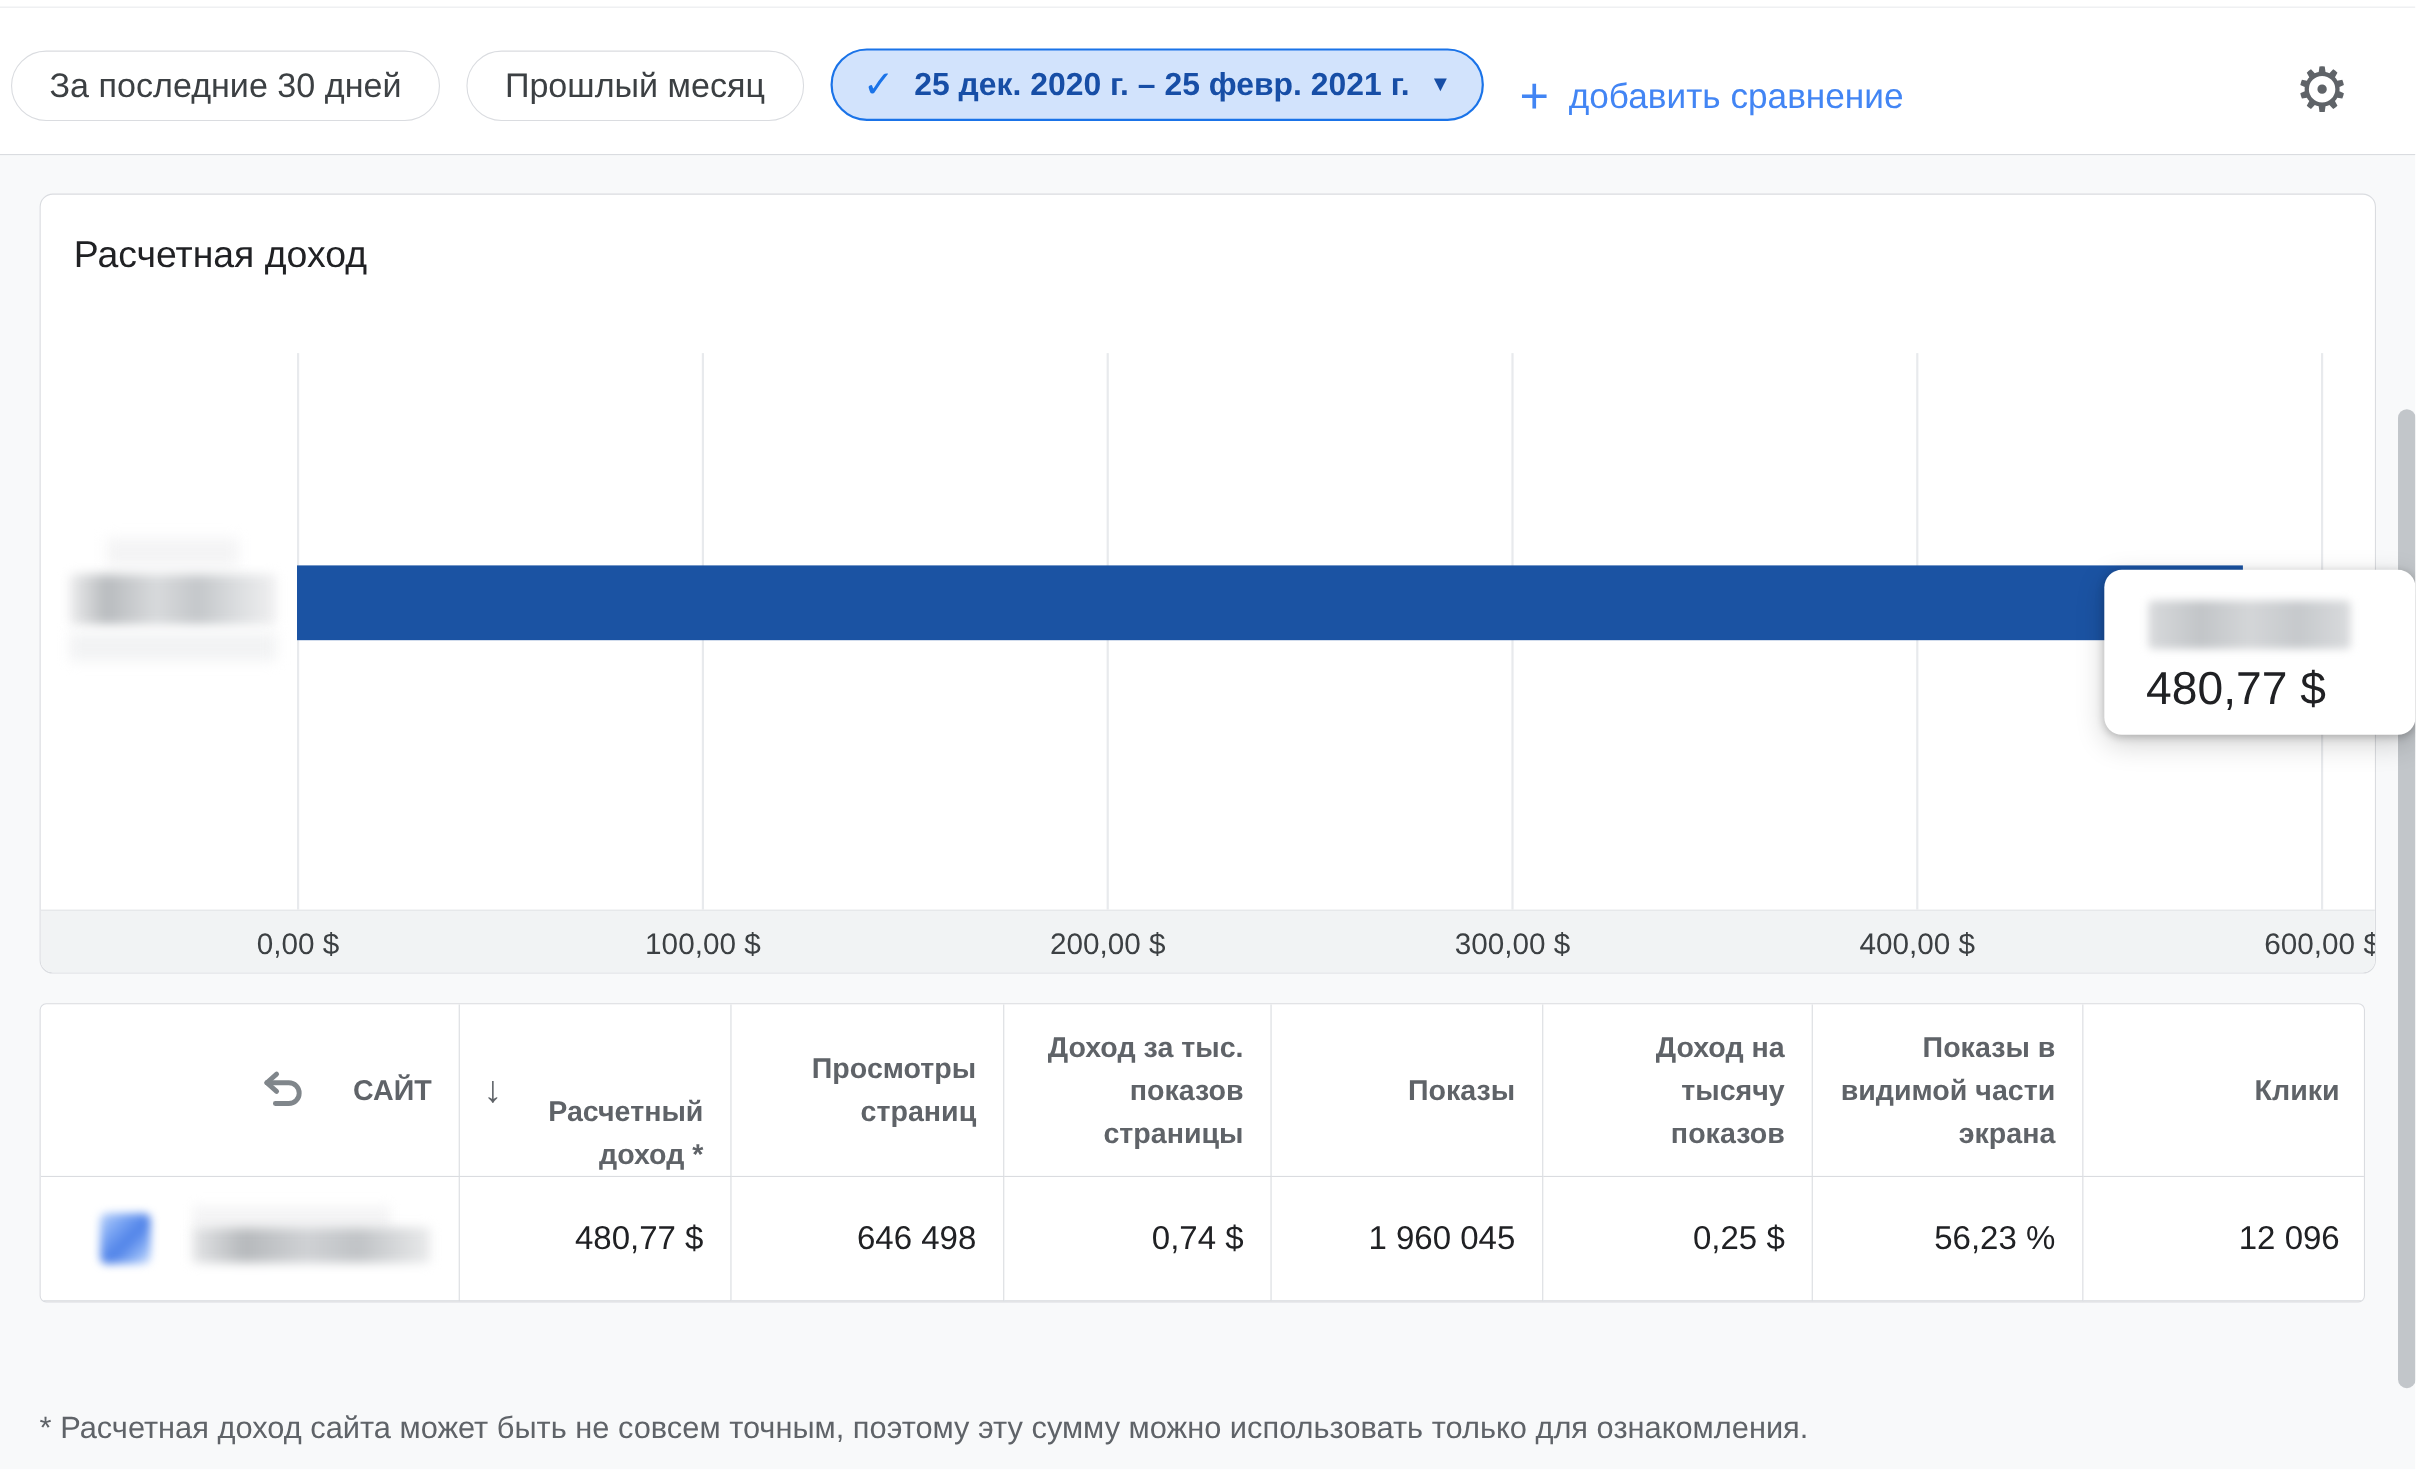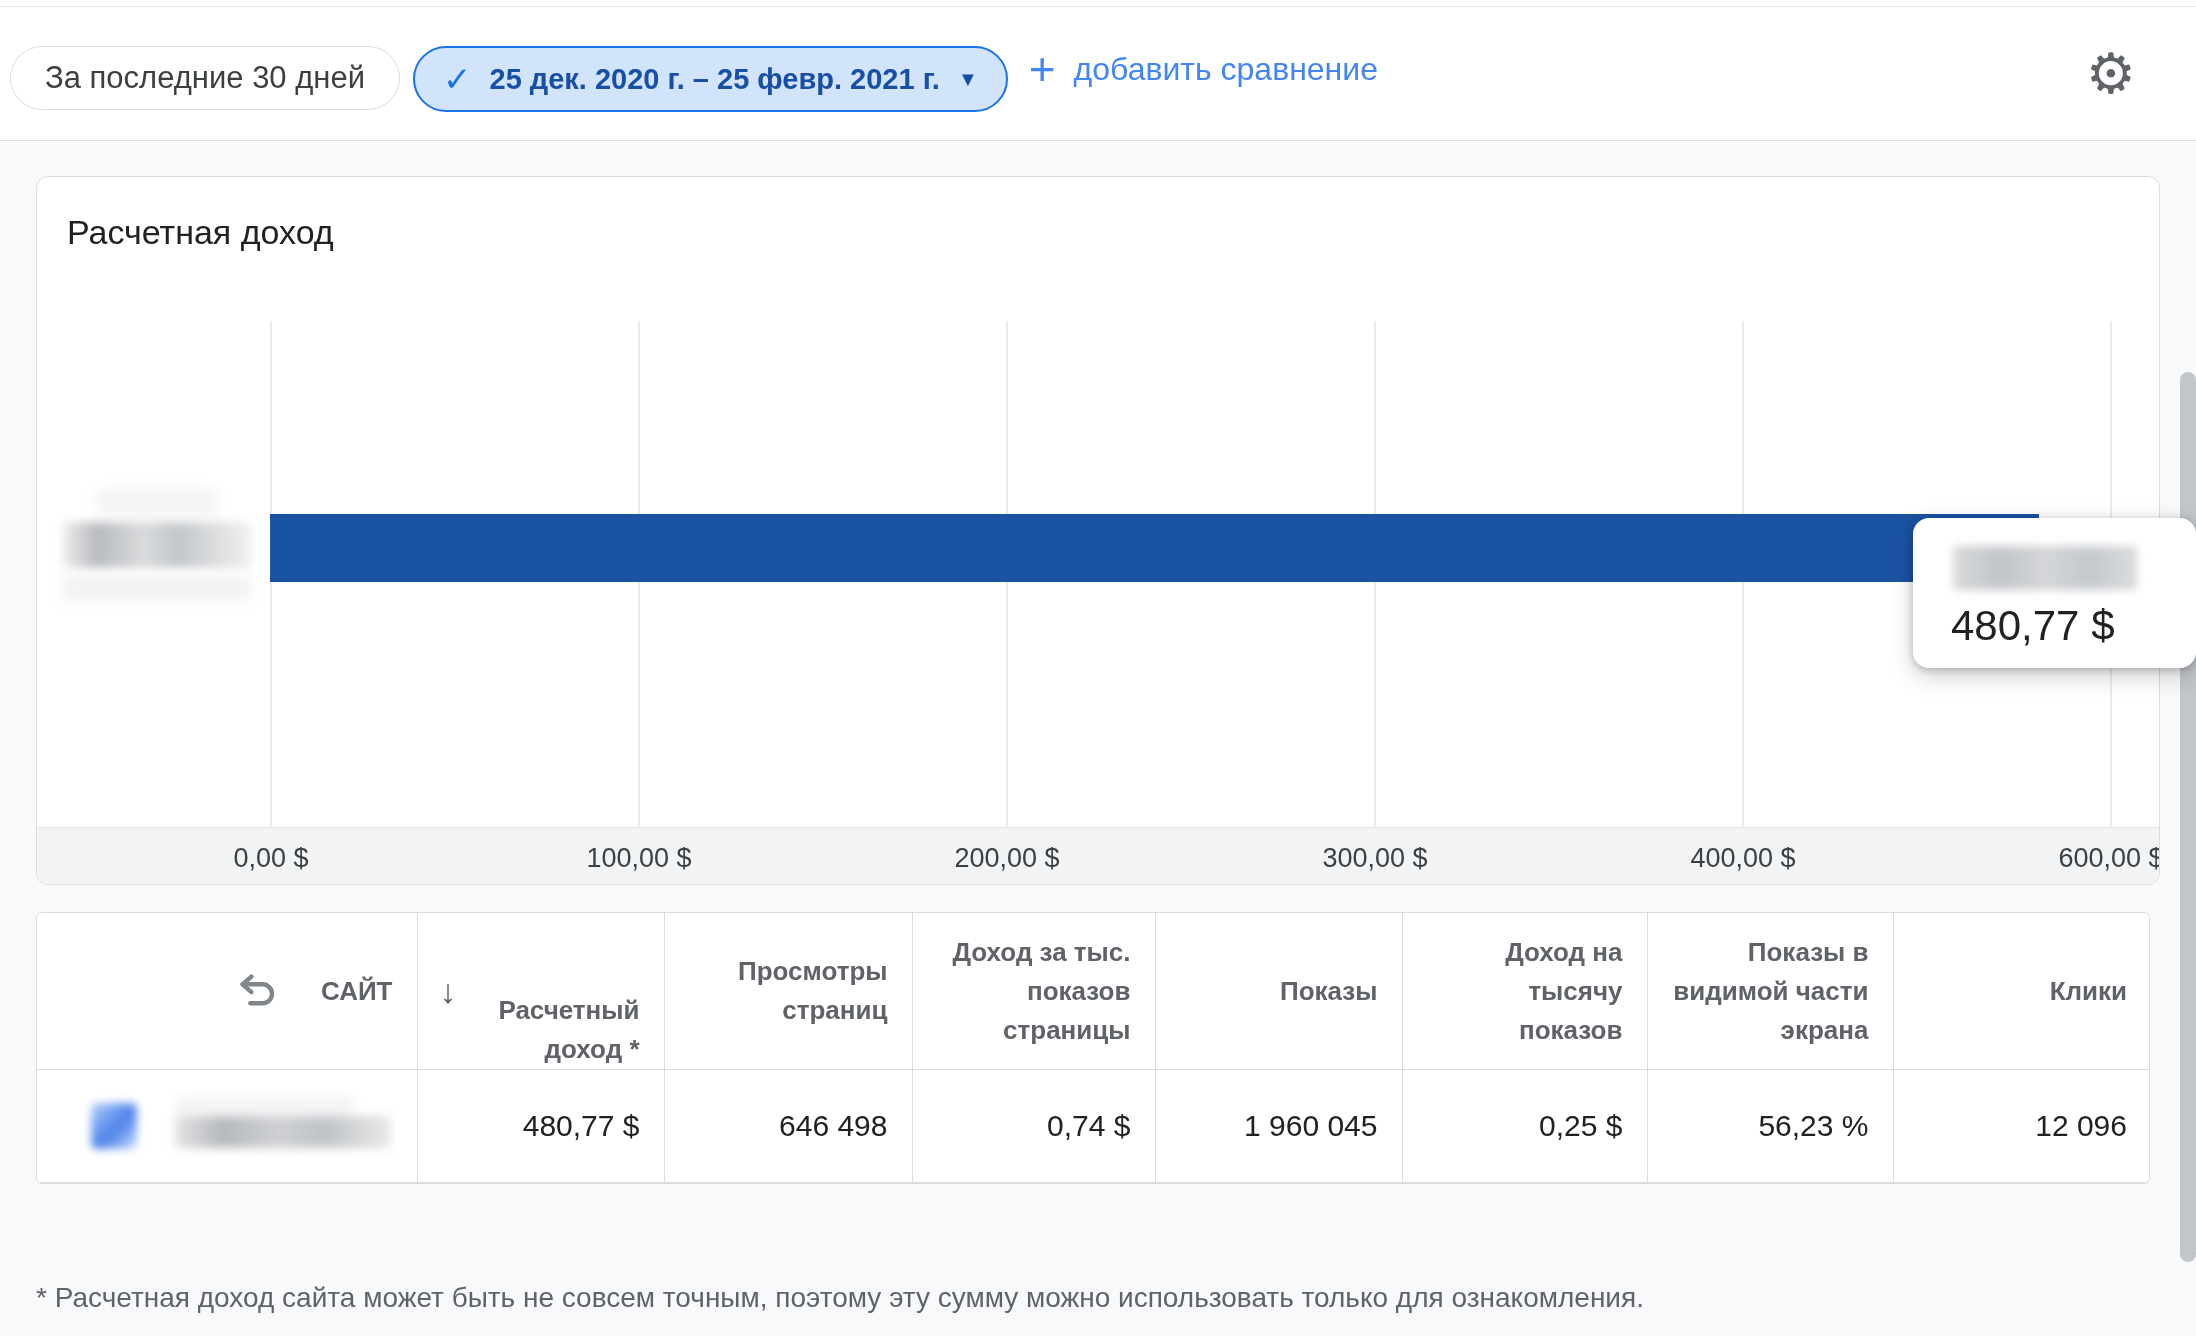--- a/index.html
+++ b/index.html
@@ -4,21 +4,21 @@
 <style>
   * { margin:0; padding:0; box-sizing:border-box; }
   html,body { background:#fff; }
   .screen {
     position:relative; width:2196px; height:1336px; overflow:hidden;
     font-family:"Liberation Sans", sans-serif; background:#fff;
   }
   .topline { position:absolute; top:6px; left:0; width:100%; height:1px; background:#e8eaed; }
 
   
-  .toolbar { position:absolute; top:46px; left:10px; right:0; height:64px; display:flex; align-items:flex-start; gap:13px; z-index:3; }
+  .toolbar { position:absolute; top:46px; left:10px; right:0; height:64px; display:flex; align-items:flex-end; gap:24px; z-index:3; }
   .pill {
     height:64px; padding:0 34px; border:1px solid #dadce0; border-radius:32px;
     background:#fff; font-family:inherit; font-size:31px; color:#3c4043; cursor:pointer; white-space:nowrap;
   }
   .chip {
     height:66px; padding:0 28px; border:2px solid #1a73e8; border-radius:33px;
     background:#d2e3fc; display:flex; align-items:center; gap:18px;
     font-family:inherit; font-size:29px; font-weight:bold; color:#174ea6; cursor:pointer; white-space:nowrap;
   }
   .chk { color:#1a73e8; font-size:34px; font-weight:normal; line-height:1; }
@@ -89,20 +89,21 @@
   .footnote { position:absolute; left:36px; top:1282px; font-size:28px; color:#5f6368; z-index:2; }
 </style>
 </head>
 <body>
 
 <div class="screen">
   <div class="topline"></div>
 
   <header class="toolbar">
     <button class="pill">За последние 30 дней</button>
+    <button class="pill">Прошлый месяц</button>
     <button class="chip">
       <span class="chk">✓</span>
       <span>25 дек. 2020 г. – 25 февр. 2021 г.</span>
       <span class="caret">▼</span>
     </button>
     <a class="addcmp">
       <span class="plus">+</span>
       <span>добавить сравнение</span>
     </a>
     <span class="gear">⚙</span>

